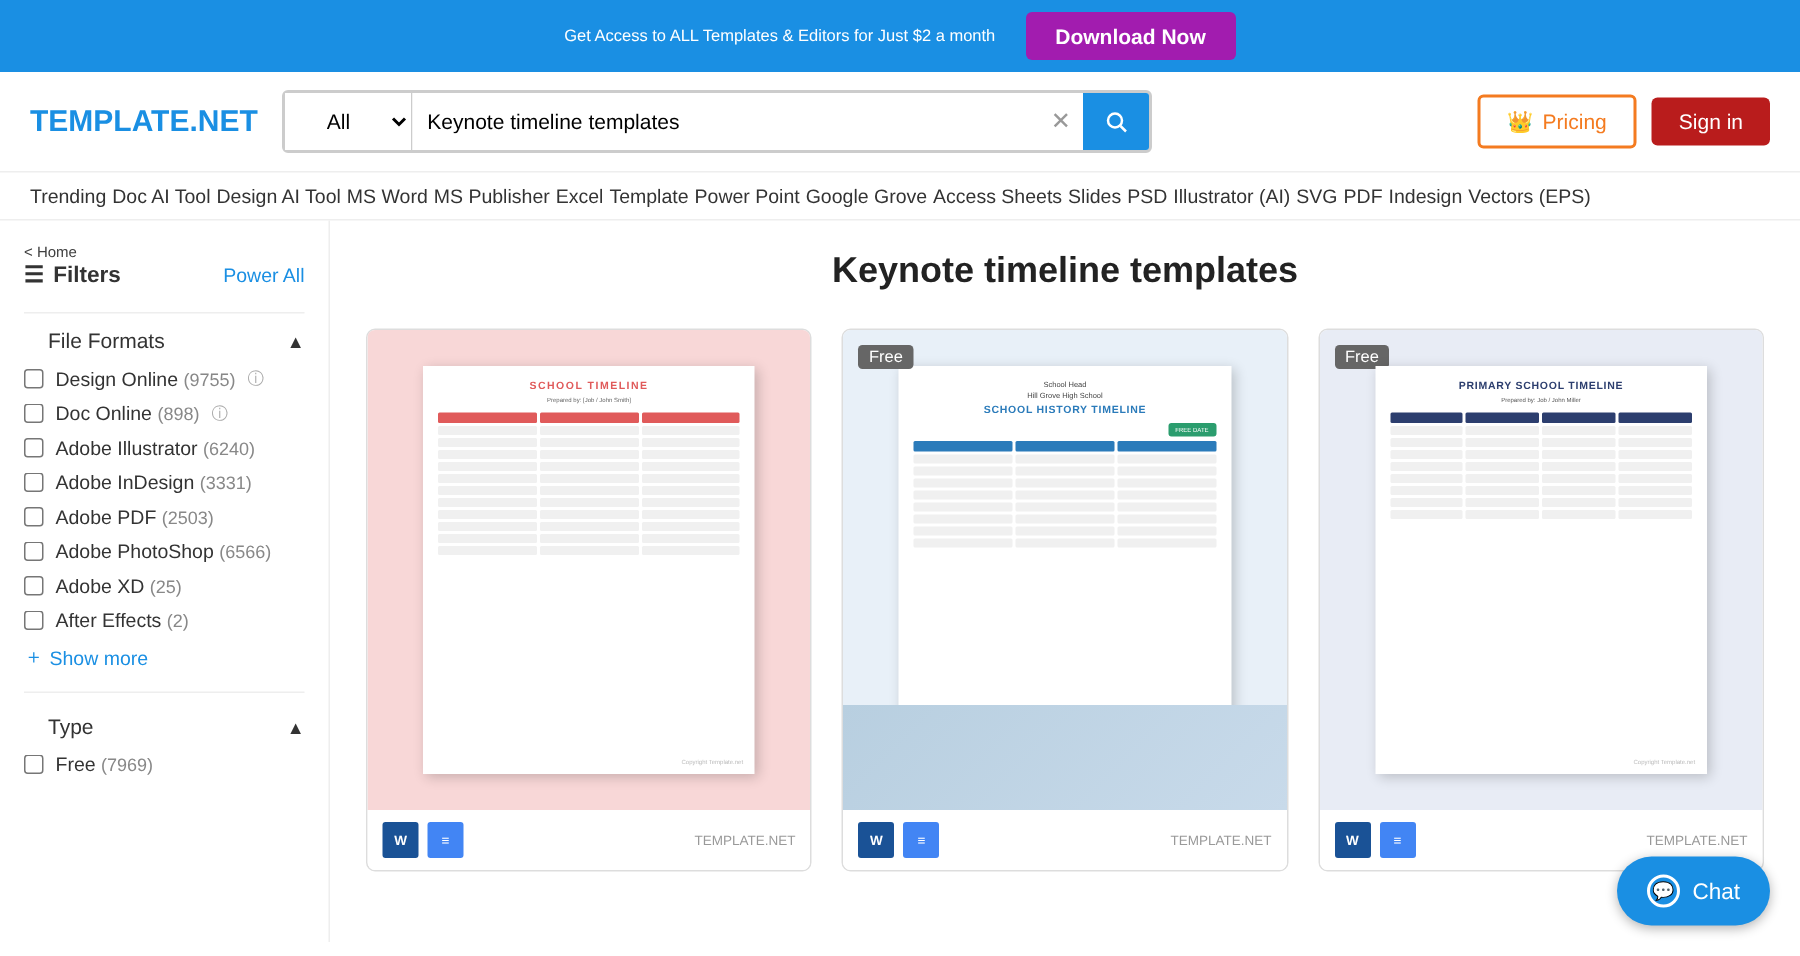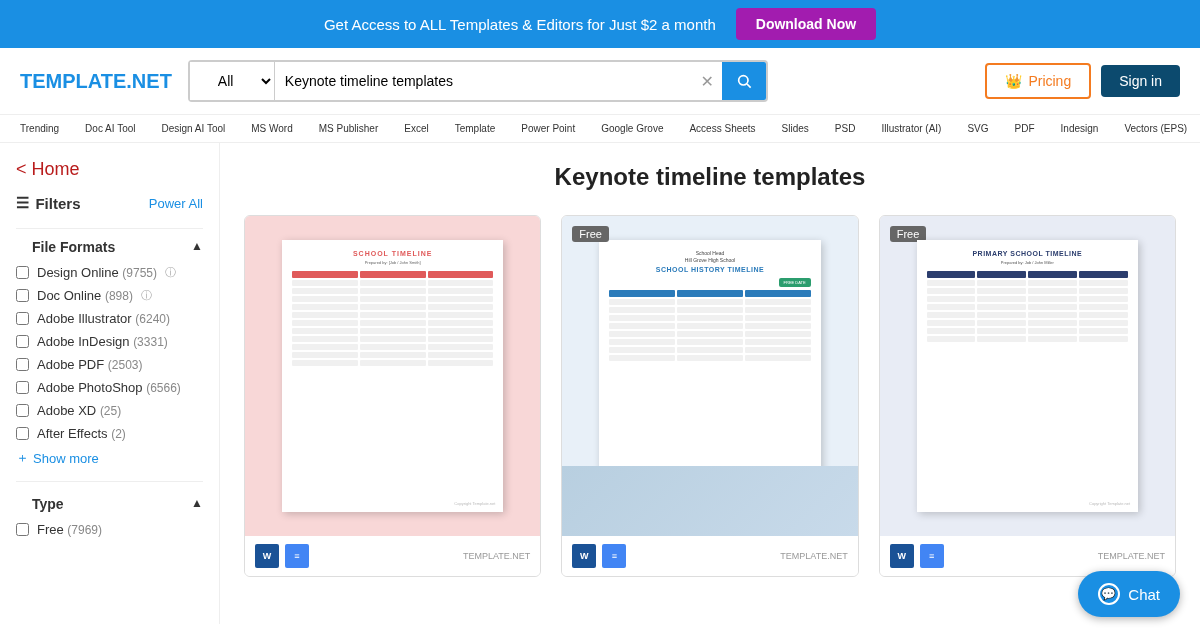--- a/index.html
+++ b/index.html
@@ -9,21 +9,21 @@
     .top-banner {
       background: #1a8fe3;
       color: #fff;
       display: flex;
       align-items: center;
       justify-content: center;
       gap: 20px;
       padding: 10px 20px;
       height: 48px;
     }
-    .top-banner-text { font-size: 15px; text-align: center; }
+    .top-banner-text { font-size: 11px; text-align: center; }
     .download-btn {
       background: #a21caf;
       color: #fff;
       border: none;
       padding: 8px 20px;
       border-radius: 4px;
       font-size: 14px;
       font-weight: bold;
       cursor: pointer;
       white-space: nowrap;
@@ -106,39 +106,39 @@
       background: #fff;
       padding: 8px 18px;
       border-radius: 4px;
       cursor: pointer;
       font-size: 14px;
       display: flex;
       align-items: center;
       gap: 6px;
     }
     .signin-btn {
-      background: #0c4a6e;
+      background: #b91c1c;
       color: #fff;
       border: none;
       padding: 8px 18px;
       border-radius: 4px;
       cursor: pointer;
       font-size: 14px;
     }
 
     
     .nav-bar {
       display: flex;
       align-items: center;
       padding: 8px 20px;
-      gap: 26px;
+      gap: 4px;
       border-bottom: 1px solid #eee;
       flex-wrap: nowrap;
       overflow: hidden;
-      font-size: 10px;
+      font-size: 13px;
     }
     .nav-item {
       white-space: nowrap;
       cursor: pointer;
       color: #333;
     }
 
     
     .main-layout {
       display: flex;
@@ -147,25 +147,24 @@
 
     
     .sidebar {
       width: 220px;
       flex-shrink: 0;
       border-right: 1px solid #eee;
       padding: 16px;
       overflow-y: auto;
     }
     .back-link {
-      color: #b91c1c;
-      font-size: 18px;
+      color: #404040;
+      font-size: 10px;
       cursor: pointer;
       display: block;
-      margin-bottom: 14px;
     }
     .filters-header {
       display: flex;
       align-items: center;
       justify-content: space-between;
       margin-bottom: 16px;
     }
     .filters-title {
       display: flex;
       align-items: center;
@@ -173,24 +172,24 @@
       font-weight: bold;
       font-size: 15px;
     }
     .clear-all {
       color: #1a8fe3;
       font-size: 13px;
       cursor: pointer;
     }
     .section-header {
       display: flex;
-      align-items: flex-start;
+      align-items: flex-end;
       justify-content: space-between;
       margin-bottom: 10px;
-      font-weight: bold;
+      font-weight: normal;
       font-size: 14px;
       padding-left: 16px;
     }
     .section-toggle { cursor: pointer; font-size: 12px; }
     .filter-item {
       display: flex;
       align-items: center;
       gap: 8px;
       margin-bottom: 8px;
       font-size: 13px;

